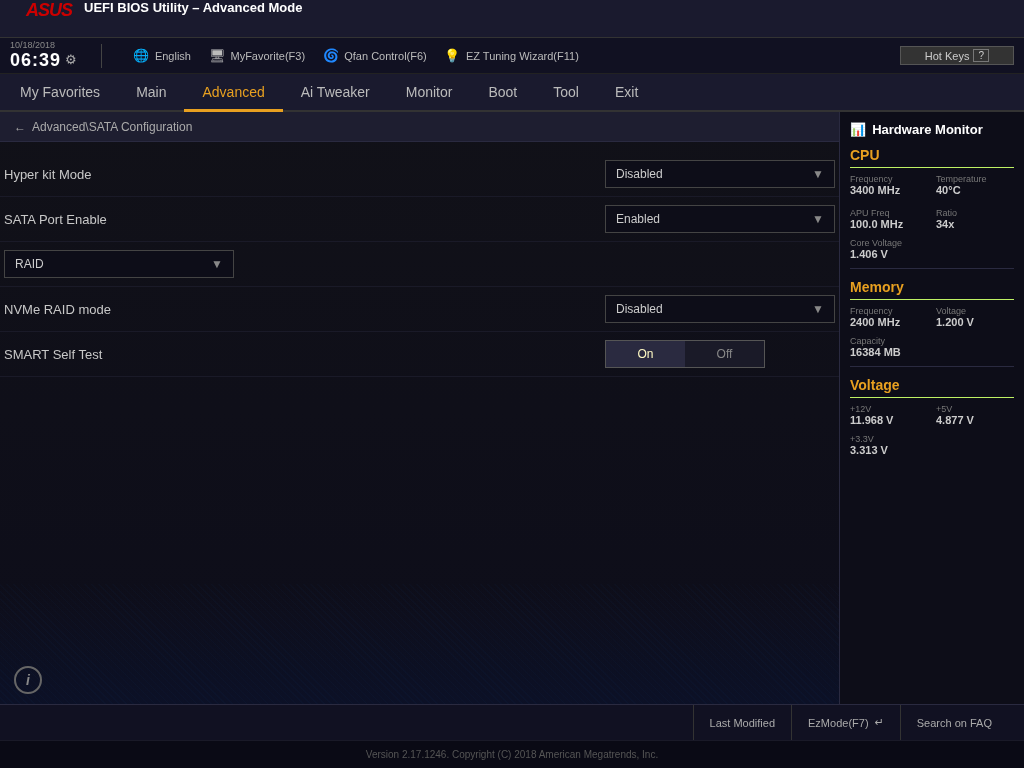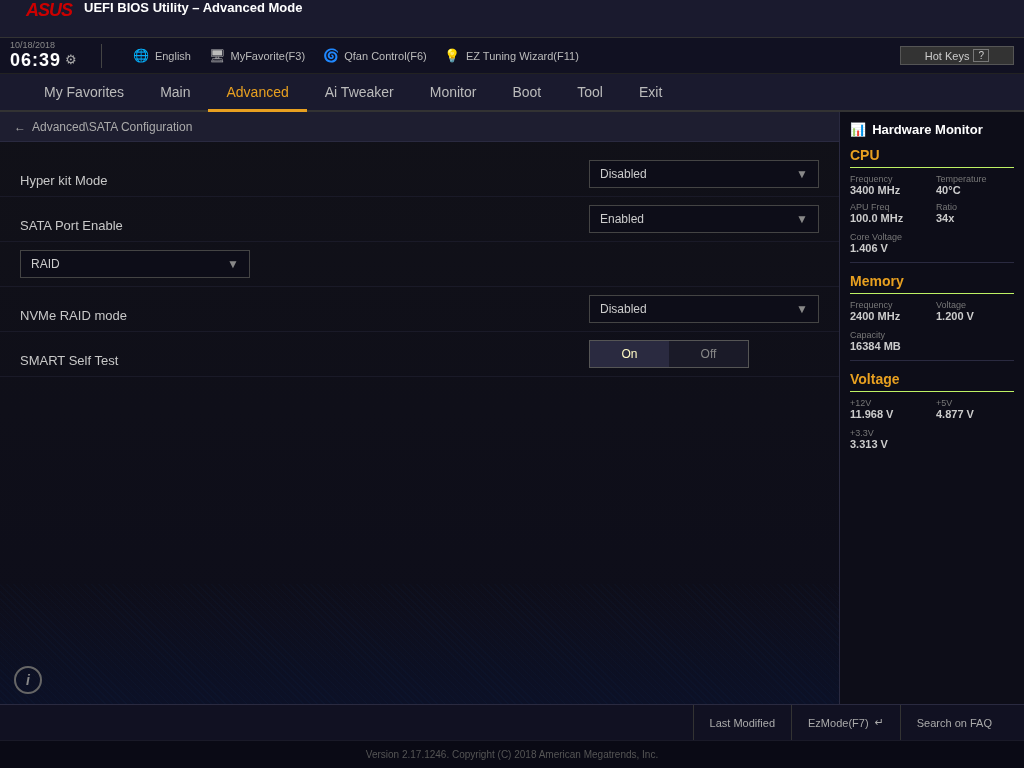--- a/index.html
+++ b/index.html
@@ -80,21 +80,21 @@
       gap: 4px;
     }
 
     
     .nav {
       background: #1a1a2e;
       height: 38px;
       display: flex;
       align-items: stretch;
       border-bottom: 2px solid #333;
-      padding: 0 26px;
+      padding: 0 2px;
     }
     .nav-item {
       padding: 0 18px;
       display: flex;
       align-items: center;
       font-size: 14px;
       color: #bbb;
       cursor: pointer;
       border-bottom: 3px solid transparent;
       margin-bottom: -2px;
@@ -130,22 +130,22 @@
       color: #aaa;
       border-bottom: 1px solid #2a2a40;
     }
 
     
     .settings-list {
       padding: 10px 0;
     }
     .setting-row {
       display: flex;
-      align-items: flex-end;
-      padding: 8px 20px;
+      align-items: center;
+      padding: 8px 4px;
       border-bottom: 1px solid #1a1a28;
       min-height: 40px;
     }
     .setting-label {
       flex: 1;
       font-size: 13px;
       color: #c8c8c8;
     }
     .setting-control {
       width: 230px;
@@ -245,21 +245,21 @@
       color: #e8a020;
       font-size: 14px;
       font-weight: bold;
       margin: 10px 0 6px 0;
       border-bottom: 1px solid #bef264;
       padding-bottom: 4px;
     }
     .hw-grid {
       display: grid;
       grid-template-columns: 1fr 1fr;
-      gap: 6px 8px;
+      gap: 12px 8px;
       margin-bottom: 8px;
     }
     .hw-item {}
     .hw-label {
       font-size: 9px;
       color: #777;
     }
     .hw-value {
       font-size: 11px;
       color: #ccc;

